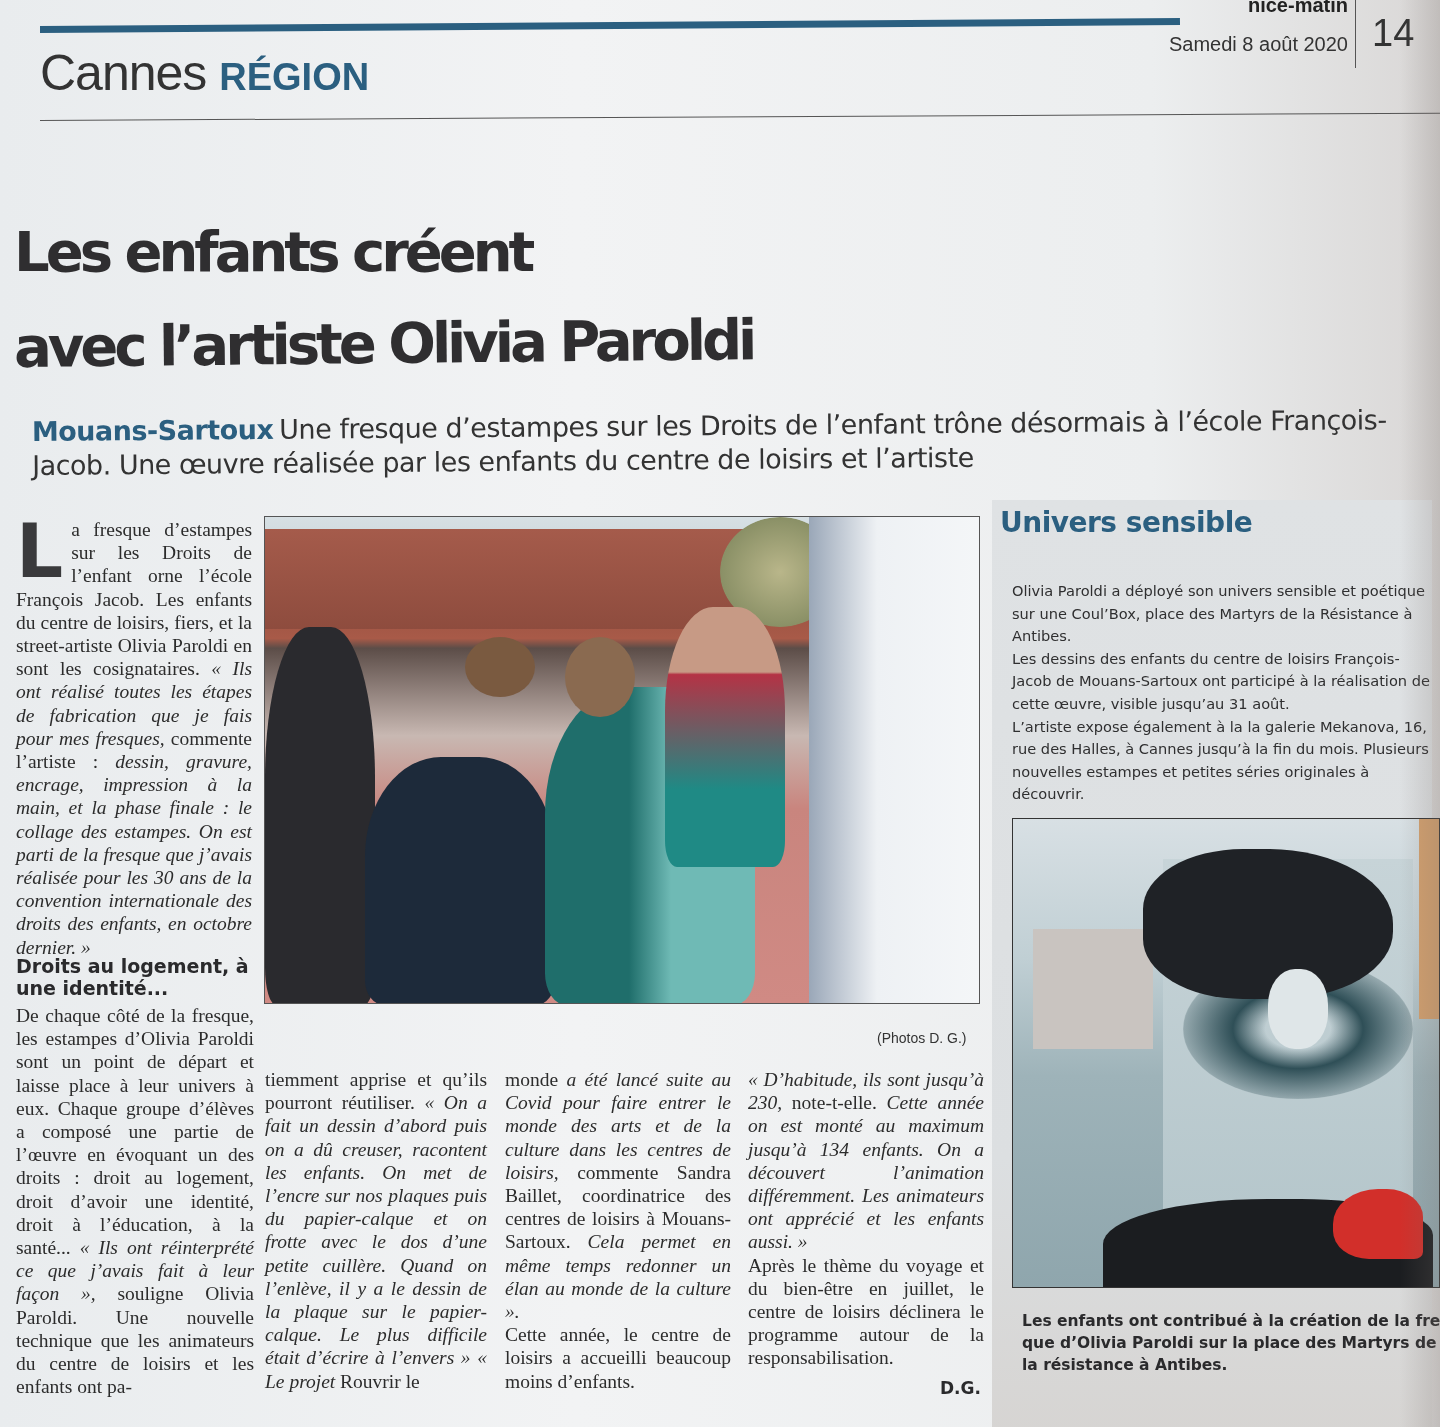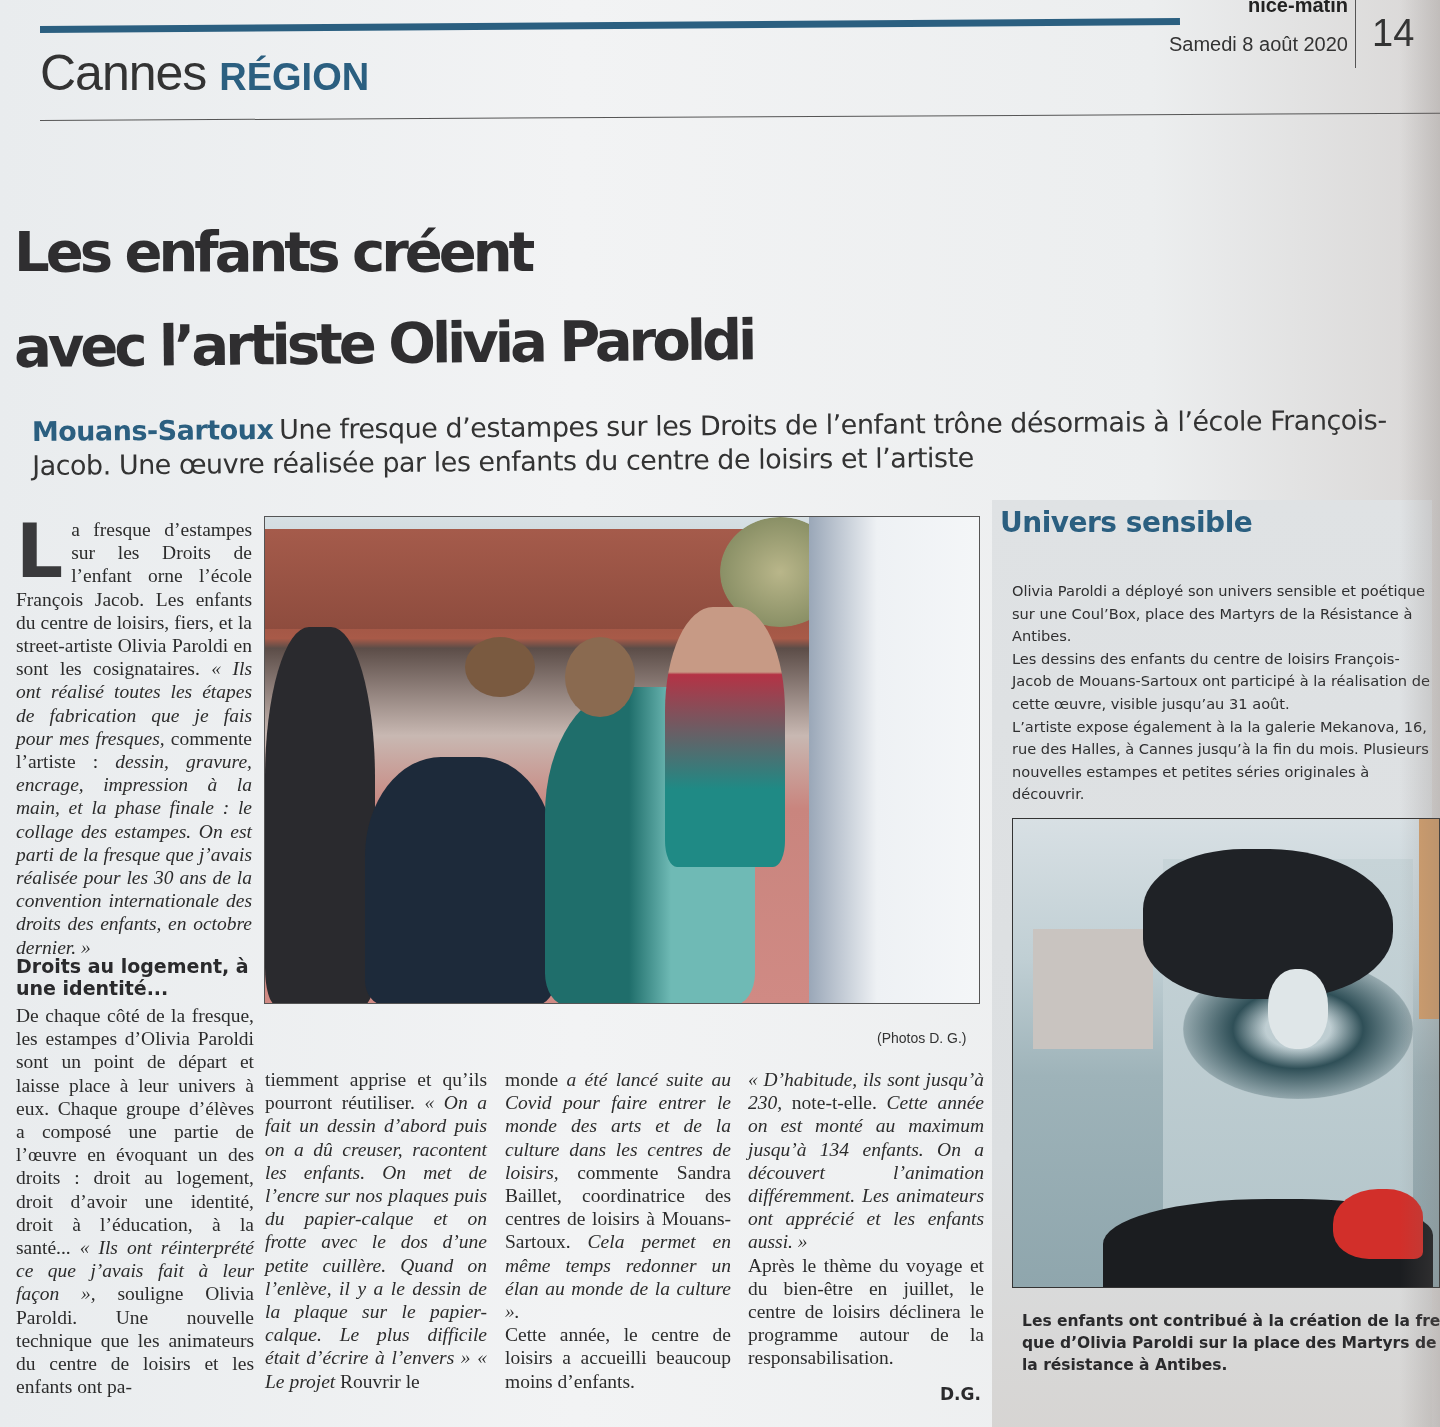--- a/index.html
+++ b/index.html
@@ -69,21 +69,21 @@
   .subhead {
     position: absolute; left: 16px; top: 955px; width: 240px;
     font-family: "DejaVu Sans", sans-serif; font-weight: bold; font-size: 19px; line-height: 22px; color: #2a2a2c;
   }
   .col1b { left: 16px; top: 1004px; width: 238px; }
   .col2 { left: 265px; top: 1068px; width: 222px; }
   .col3 { left: 505px; top: 1068px; width: 226px; }
   .col4 { left: 748px; top: 1068px; width: 236px; }
   .signature {
     position: absolute; left: 940px; top: 1378px;
-    font-family: "DejaVu Sans", sans-serif; font-weight: bold; font-size: 17px; margin-top: 6px;
+    font-family: "DejaVu Sans", sans-serif; font-weight: bold; font-size: 17px;
   }
 
   
   .photo1 {
     position: absolute; left: 264px; top: 516px; width: 716px; height: 488px;
     border: 1px solid #555; overflow: hidden;
     background: linear-gradient(180deg, #d7e0e4 0%, #c9d6da 8%, #8c4a3c 9%, #a85a48 25%, #5c4d48 27%, #c8b8b2 45%, #c9857e 60%, #d08a84 100%);
   }
   .photo1 .wall {
     position:absolute; right: 0; top: 0; width: 170px; height: 100%;

